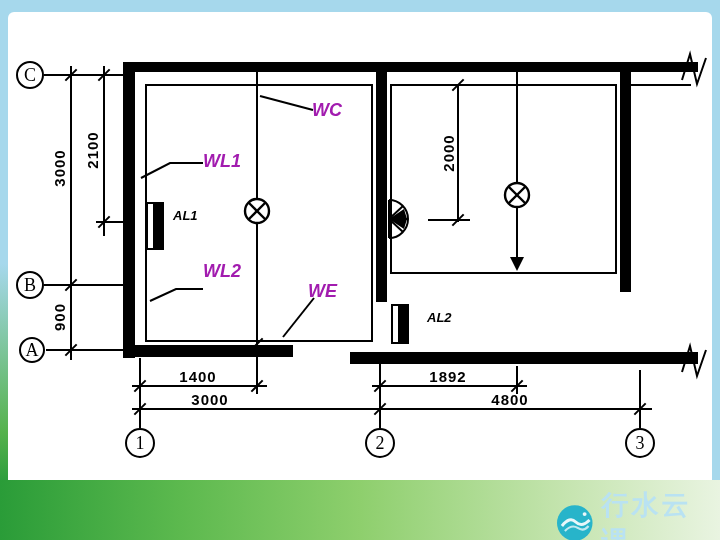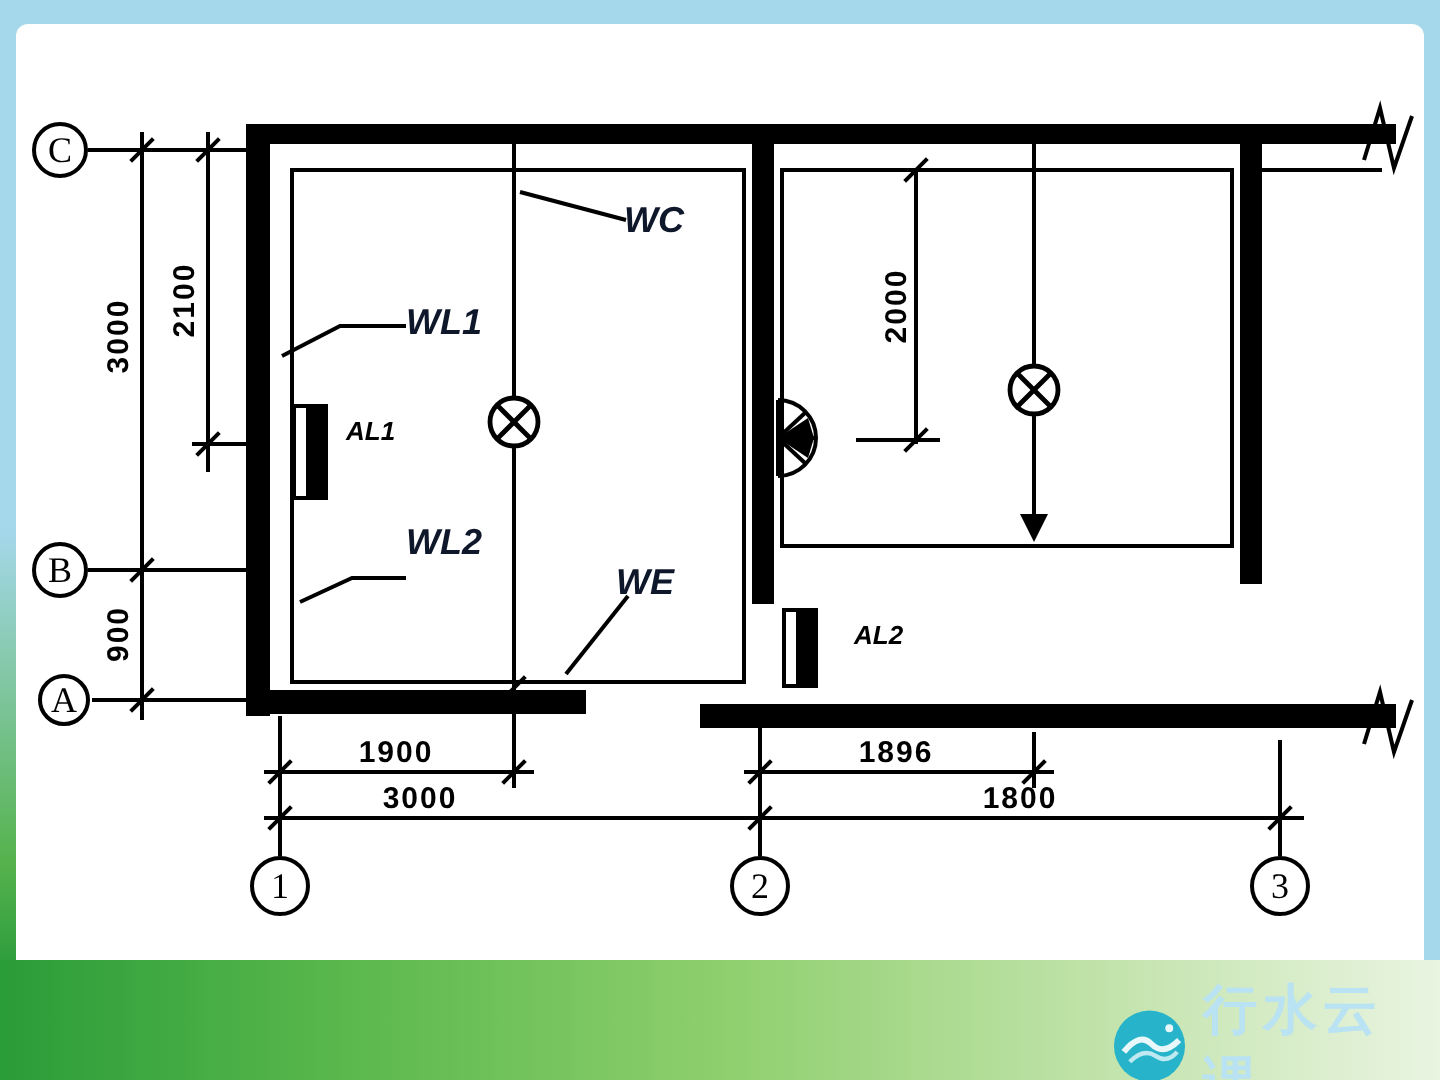--- a/index.html
+++ b/index.html
@@ -12,21 +12,21 @@
           background:linear-gradient(90deg,#2a9c38 0%,#5cb94e 25%,#8ecf6d 50%,#c4e4ae 78%,#e9f4e1 100%); }
   .leftedge { position:absolute; left:0; top:0; width:10px; height:480px;
           background:linear-gradient(180deg,#a6d8ec 0%,#a6d8ec 55%,#55b24c 90%,#2f9e3e 100%); }
   .wall { position:absolute; background:#000; }
   .ln   { position:absolute; background:#000; }
   .tick { position:absolute; width:16px; height:2px; background:#000; transform:rotate(-45deg); }
   .dimh { position:absolute; font-weight:bold; font-size:15px; color:#000;
           width:60px; text-align:center; letter-spacing:1px; }
   .dimv { position:absolute; font-weight:bold; font-size:15px; color:#000;
           width:60px; height:16px; text-align:center; letter-spacing:1px; transform:rotate(-90deg); }
-  .clbl { position:absolute; font-weight:bold; font-style:italic; font-size:18px; color:#0f172a; }
+  .clbl { position:absolute; font-weight:bold; font-style:italic; font-size:18px; color:#a21caf; }
   .plbl { position:absolute; font-weight:bold; font-style:italic; font-size:13px; color:#000; }
   .axis { position:absolute; border:2px solid #000; border-radius:50%; background:#fff;
           display:flex; align-items:center; justify-content:center;
           font-family:"Liberation Serif", serif; font-size:18px; color:#000; }
   .panelbox { position:absolute; border:2px solid #000; background:#fff; }
   .panelbox .fillpart { position:absolute; right:0; top:0; bottom:0; width:62%; background:#000; }
   .wm { position:absolute; left:556px; top:487px; display:flex; align-items:center; gap:8px; }
   .wmtext { font-family:"Liberation Serif", serif; font-size:27px; font-weight:bold;
             color:#b9e2f2; letter-spacing:3px; }
   svg.overlay { position:absolute; left:0; top:0; pointer-events:none; }
@@ -135,24 +135,24 @@
 <div class="clbl" style="left:203px;top:261px">WL2</div>
 <div class="clbl" style="left:308px;top:281px">WE</div>
 <div class="plbl" style="left:173px;top:208px">AL1</div>
 <div class="plbl" style="left:427px;top:310px">AL2</div>
 
 <div class="dimv" style="left:29px;top:160px">3000</div>
 <div class="dimv" style="left:62px;top:142px">2100</div>
 <div class="dimv" style="left:29px;top:309px">900</div>
 <div class="dimv" style="left:418px;top:145px">2000</div>
 
-<div class="dimh" style="left:168px;top:368px">1900</div>
-<div class="dimh" style="left:418px;top:368px">1896</div>
+<div class="dimh" style="left:168px;top:368px">1400</div>
+<div class="dimh" style="left:418px;top:368px">1892</div>
 <div class="dimh" style="left:180px;top:391px">3000</div>
-<div class="dimh" style="left:480px;top:391px">1800</div>
+<div class="dimh" style="left:480px;top:391px">4800</div>
 
 <div class="axis" style="left:16px;top:61px;width:28px;height:28px">C</div>
 <div class="axis" style="left:16px;top:271px;width:28px;height:28px">B</div>
 <div class="axis" style="left:19px;top:337px;width:26px;height:26px">A</div>
 <div class="axis" style="left:125px;top:428px;width:30px;height:30px">1</div>
 <div class="axis" style="left:365px;top:428px;width:30px;height:30px">2</div>
 <div class="axis" style="left:625px;top:428px;width:30px;height:30px">3</div>
 
 <div class="band"></div>
 <div class="wm">

